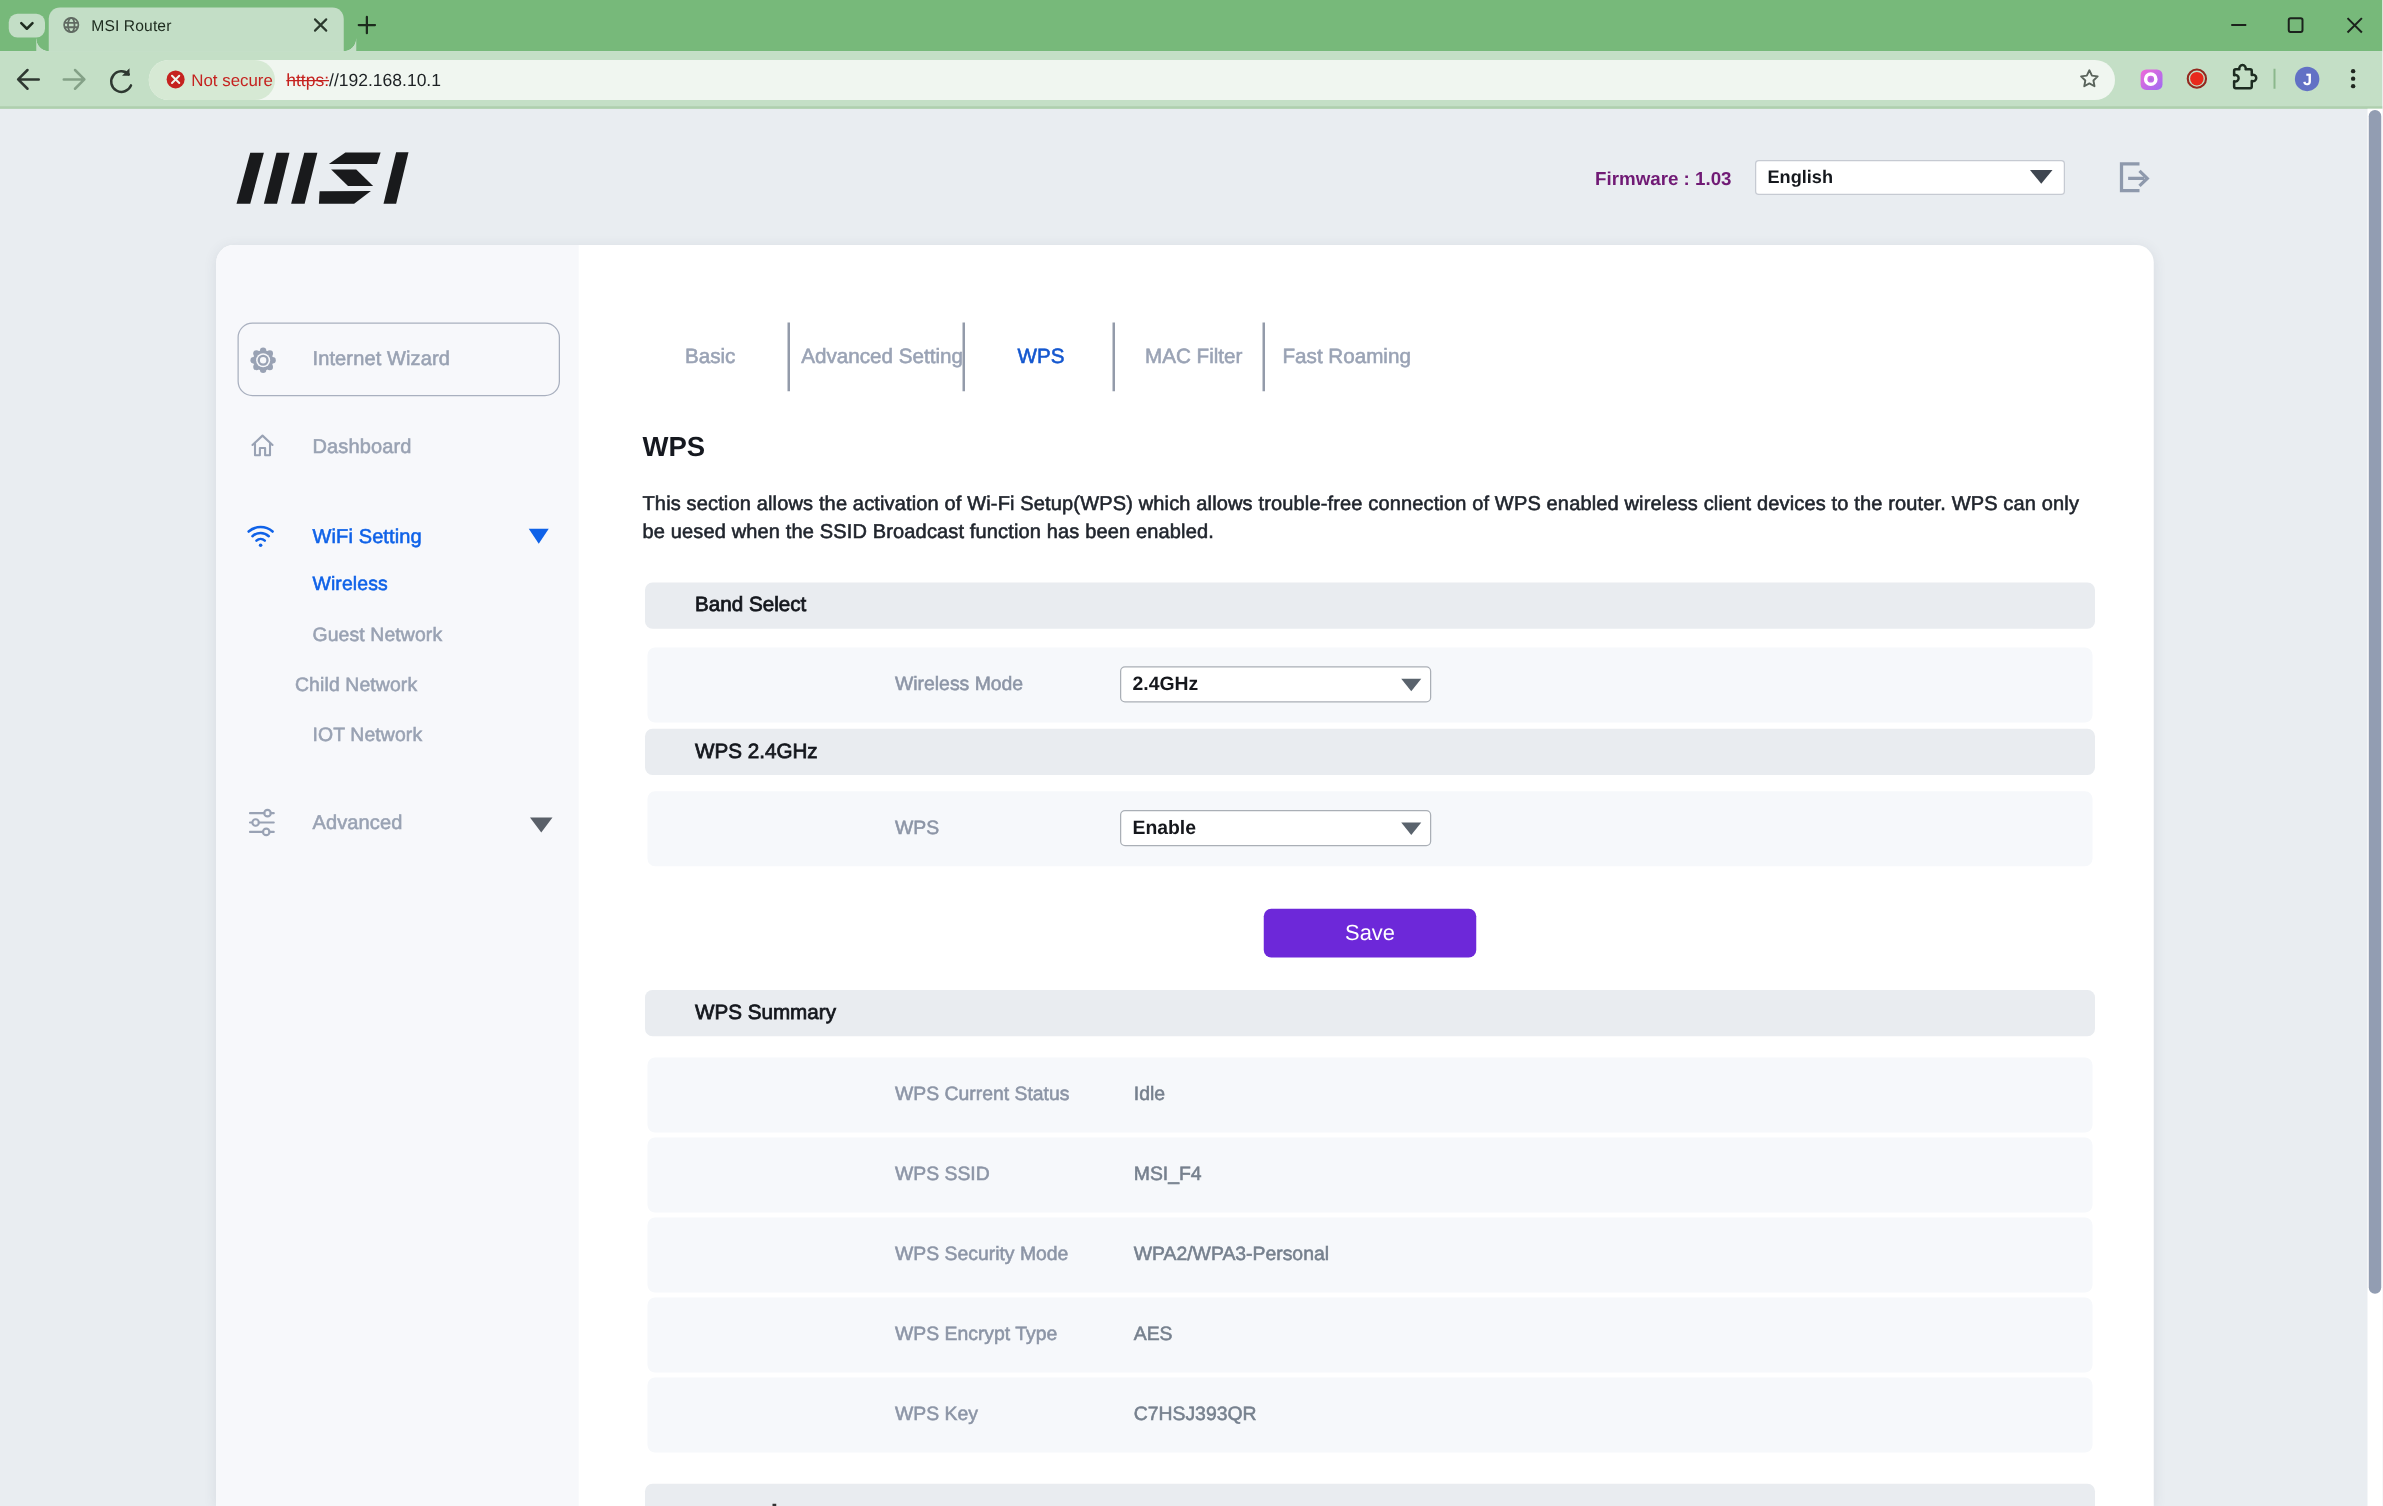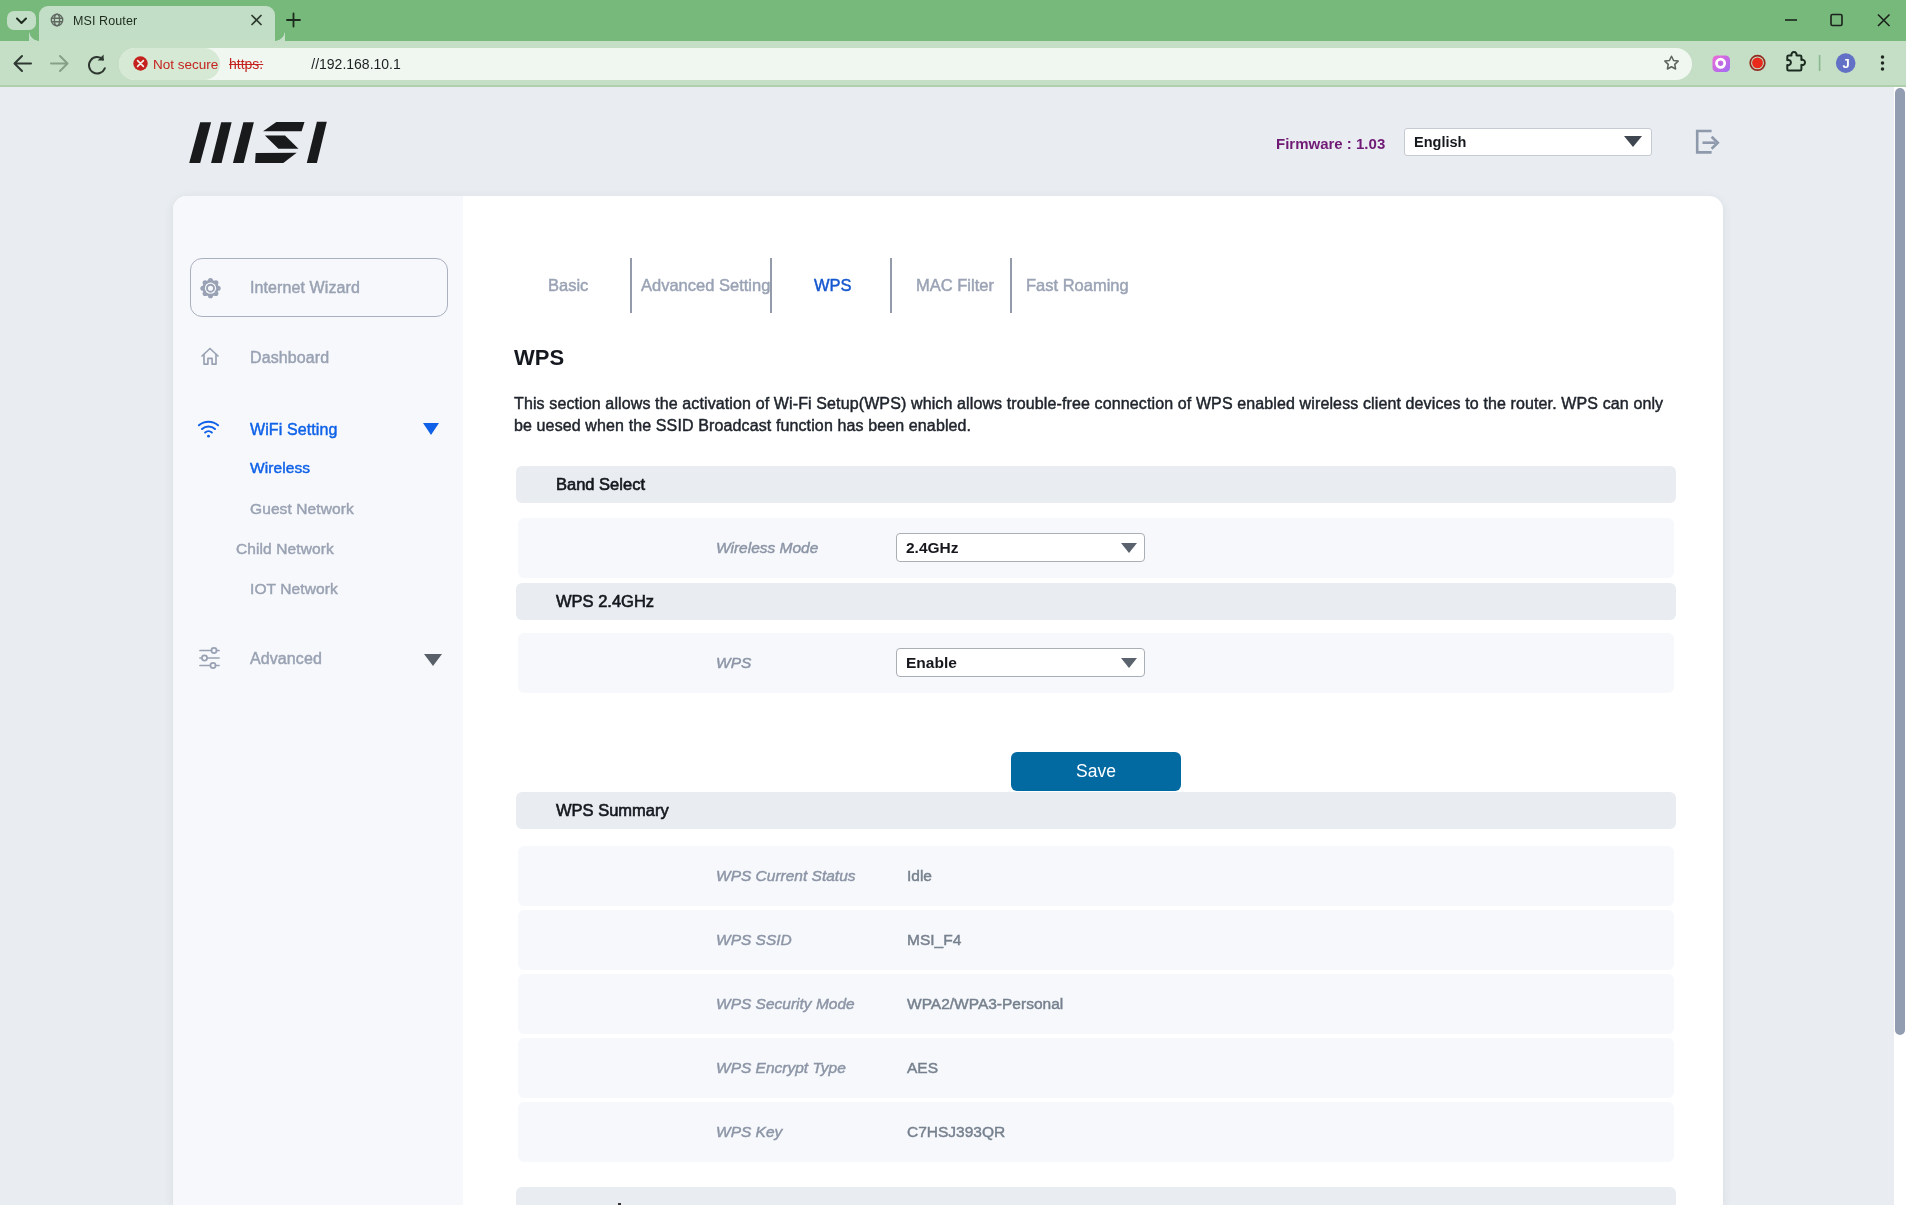--- a/index.html
+++ b/index.html
@@ -13,21 +13,21 @@
   #chevbtn { left:7px; top:11px; width:29px; height:19px; border-radius:7px; background:#c3dec6; }
   #tab { left:39px; top:6px; width:236px; height:35px; background:#c3dec6; border-radius:9px 9px 0 0; }
   #tab:before, #tab:after { content:""; position:absolute; bottom:0; width:10px; height:10px; background:radial-gradient(circle at 0 0, transparent 9.5px, #c3dec6 10px); }
   #tab:before { left:-10px; transform:scaleX(-1); }
   #tab:after { right:-10px; }
   #tabtitle { left:73px; top:7px; height:28px; font-size:12.5px; letter-spacing:0.1px; color:#1d2b1e; }
   #toolbar { left:0; top:41px; width:1906px; height:46px; background:#c4dfc6; border-bottom:2px solid #afcfae; }
   #urlpill { left:119px; top:48px; width:1573px; height:32px; border-radius:16px; background:#f0f6f0; }
   #chip { left:119px; top:48px; width:101px; height:32px; border-radius:16px; background:#d6e9d4; }
   #notsec { left:153px; top:48px; height:32px; color:#c5221f; font-size:13.5px; }
-  #urltxt { left:229px; top:48px; height:32px; font-size:14px; color:#1c2023;gap:48px; } #urltxt .st { color:#c5221f; text-decoration:line-through; }
+  #urltxt { left:229px; top:48px; height:32px; font-size:14px; color:#1c2023; } #urltxt .st { color:#c5221f; text-decoration:line-through; }
   
   
   #fw { left:1276px; top:135px; font-size:15px; font-weight:700; color:#701a75; }
   #langsel { left:1404px; top:128px; width:248px; height:28px; background:#fff; border:1px solid #c6cad2; border-radius:3px; }
   #langtxt { left:1414px; top:128px; height:28px; font-size:14.5px; color:#15181d; font-weight:700; }
   .tri { width:0; height:0; border-left:9px solid transparent; border-right:9px solid transparent; border-top:11px solid #3f4650; }
   #langtri { left:1624px; top:136px; }
   
   #card { left:173px; top:196px; width:1550px; height:1009px; background:#fff; border-radius:14px 14px 0 0; box-shadow:0 2px 10px rgba(60,70,90,.10); }
   #sidebar { left:173px; top:196px; width:290px; height:1009px; background:#f7f8fb; border-radius:14px 0 0 0; }
@@ -36,26 +36,26 @@
   .navsub { color:#99a2b3; font-size:15.5px; letter-spacing:0.1px; }
   .blue { color:#0f62e8 !important; }
   
   .sep { width:1.5px; background:#939baa; top:258px; height:55px; }
   .tabtxt { top:271px; height:28px; font-size:16.5px; color:#9aa3b5; }
   #h1 { left:514px; top:345px; font-size:22px; font-weight:700; color:#15181f; }
   #para { left:514px; top:381px; width:1190px; font-size:16px; letter-spacing:0.12px; color:#20252d; line-height:22px;margin-top:12px; }
   .bar { left:516px; width:1160px; height:37px; background:#e9ecf0; border-radius:6px; }
   .bartitle { left:556px; font-size:16.5px; color:#14171d; height:37px; -webkit-text-stroke:0.6px currentColor; }
   .row { left:518px; width:1156px; height:60px; background:#f6f8fb; border-radius:6px; }
-  .lbl { left:716px; height:60px; font-size:15.5px; color:#8c95a6;font-style:italic; }
+  .lbl { left:716px; height:60px; font-size:15.5px; color:#8c95a6; }
   .val { left:907px; height:60px; font-size:15.5px; color:#76808e; }
   .sel { left:896px; width:249px; height:29px; background:#fff; border:1px solid #aaafb6; border-radius:4px; }
   .seltxt { left:906px; height:29px; font-size:15.5px; font-weight:700; color:#15171c; }
   .seltri { left:1121px; width:0; height:0; border-left:8px solid transparent; border-right:8px solid transparent; border-top:10px solid #5a636d; }
-  #save { left:1011px; top:752px; width:170px; height:39px; background:#0369a1; border-radius:6px; color:#fff; font-size:17.5px; display:flex; align-items:center; justify-content:center; }
+  #save { left:1011px; top:727px; width:170px; height:39px; background:#6d28d9; border-radius:6px; color:#fff; font-size:17.5px; display:flex; align-items:center; justify-content:center; }
   
   #sbtrack { left:1894px; top:87px; width:12px; height:1118px; background:#fff; }
   #sbthumb { left:1895px; top:88px; width:10px; height:947px; background:#929db2; border-radius:5px; }
 </style>
 </head>
 <body>
 
   <div class="abs" id="tabstrip"></div>
   <div class="abs" id="chevbtn"></div>
   <div class="abs" id="tab"></div>

